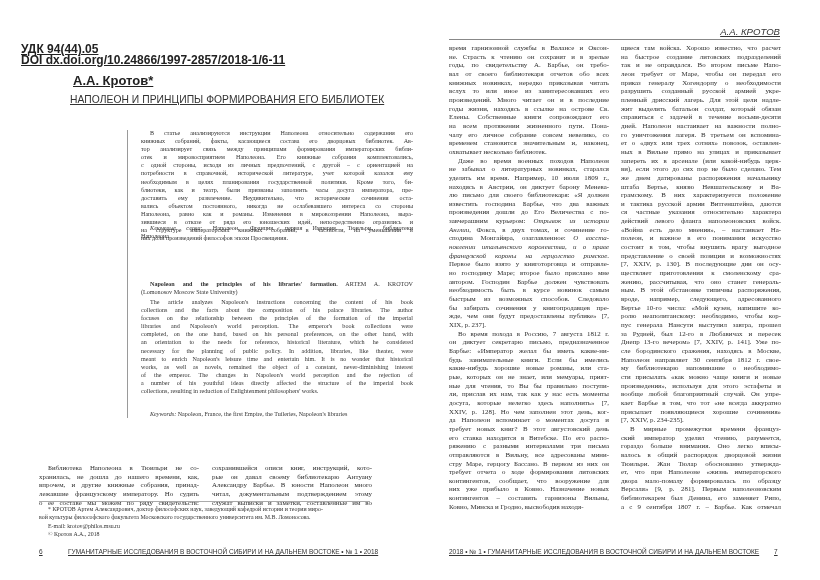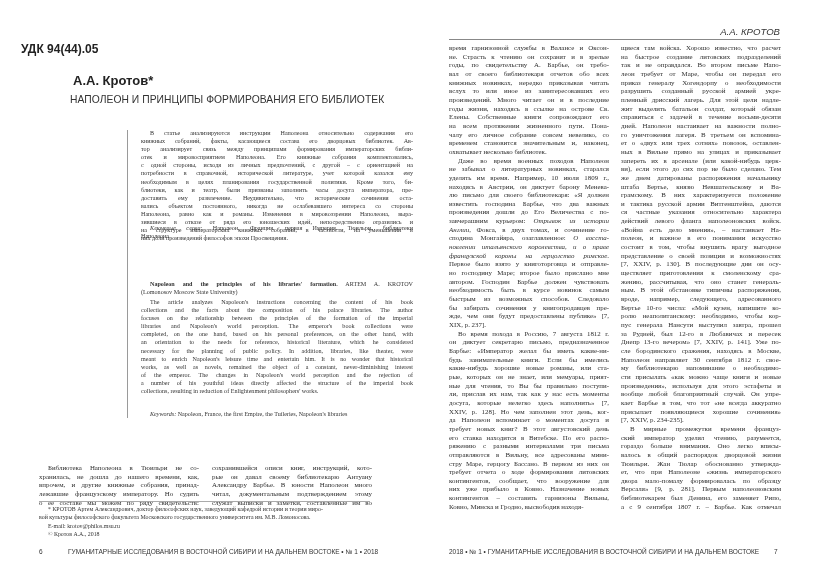--- a/index.html
+++ b/index.html
@@ -1,20 +1,20 @@
 <!DOCTYPE html>
 <html><head>
 <meta charset="utf-8">
 <style>
   html, body { margin: 0; padding: 0; background: #ffffff; }
   body { width: 820px; height: 580px; position: relative; overflow: hidden; color: #2a2a2a; }
   .page { position: absolute; top: 0; height: 580px; width: 410px; }
   #page-left { left: 0; }
   #page-right { left: 410px; }
-  .sans { font-family: "Liberation Sans", "DejaVu Sans", sans-serif; }
+  .sans { font-family: "Liberation Sans", "DejaVu Sans", sans-serif; text-decoration: underline; }
   .serif { font-family: "Liberation Serif", "DejaVu Serif", serif; }
   .udk { position: absolute; left: 21px; top: 44px; font-size: 12px; font-weight: bold; line-height: 11px; color: #222; }
   .author { position: absolute; left: 39px; top: 73px; font-size: 13px; font-weight: bold; color: #222; margin-left: 34px; }
   .title { position: absolute; left: 39px; top: 94px; font-size: 10.3px; color: #333; letter-spacing: 0.05px; padding-left: 31px; }
   .vbar { position: absolute; left: 127px; top: 130px; width: 1px; height: 288px; background: #9a9a9a; }
   .lines { position: absolute; margin: 0; padding: 0; list-style: none; }
   .lines li { white-space: nowrap; text-align: justify; text-align-last: justify; overflow: hidden; }
   .lines li.last { text-align-last: left; }
   .lines li.indent { padding-left: 9px; }
   .abs { left: 141px; width: 272px; font-size: 6.1px; line-height: 8.1px; color: #333; }
@@ -37,20 +37,21 @@
   #right-col1 { left: 39px; top: 44px; }
   #right-col2 { left: 211px; top: 44px; }
   #right-col1, #right-col2 { width: 160px; }
 </style>
 </head>
 <body>
 
 <div class="page" id="page-left">
   <div class="udk sans">
     <div>УДК 94(44).05</div>
+    <div>DOI dx.doi.org/10.24866/1997-2857/2018-1/6-11</div>
   </div>
   <div class="author sans">А.А. Кротов*</div>
   <div class="title sans">НАПОЛЕОН И ПРИНЦИПЫ ФОРМИРОВАНИЯ ЕГО БИБЛИОТЕК</div>
 
   <div class="vbar"></div>
 
   <ul class="lines abs serif" id="abstract-ru">
       <li class="indent">В статье анализируются инструкции Наполеона относительно содержания его</li>
       <li>книжных собраний, факты, касающиеся состава его дворцовых библиотек. Ав-</li>
       <li>тор анализирует связь между принципами формирования императорских библи-</li>

